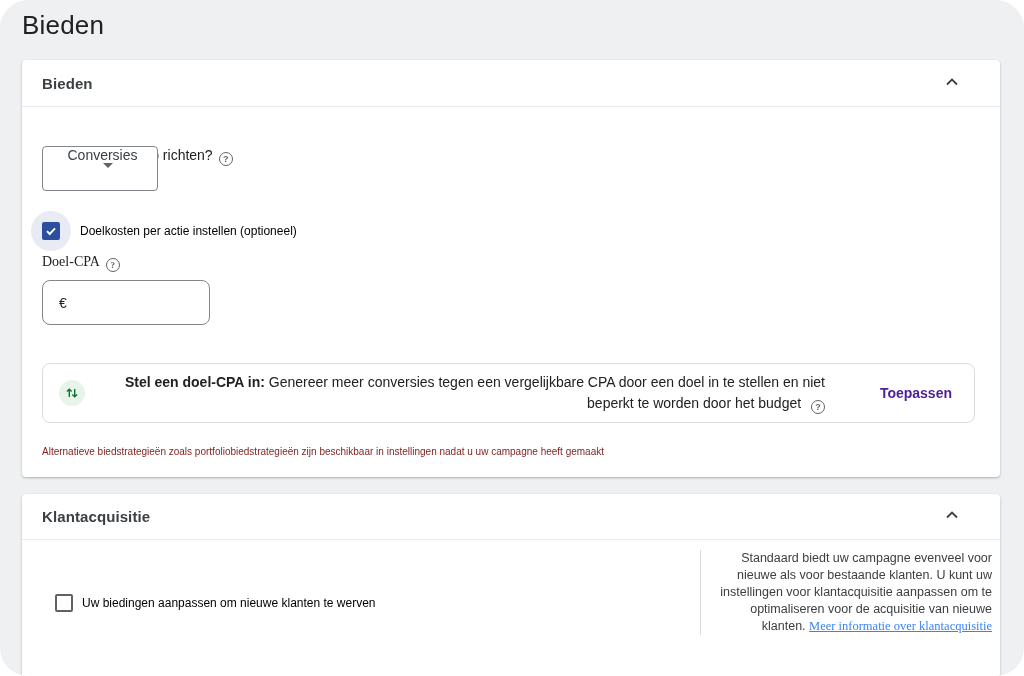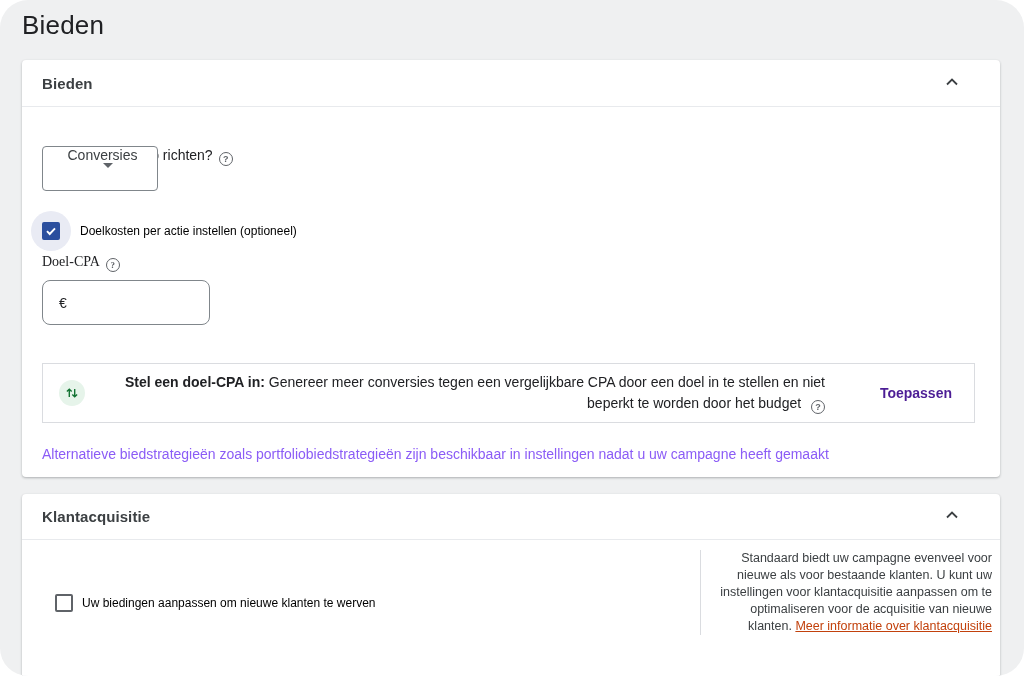--- a/index.html
+++ b/index.html
@@ -77,43 +77,43 @@
 
   .cpa-input {
     position:absolute; left:20px; top:220px; width:168px; height:45px;
     border:1px solid #80868b; border-radius:8px; background:#fff;
     display:flex; align-items:center; padding:0 16px; font-size:14px; color:#202124;
     cursor:text;
   }
 
   .rec-box {
     position:absolute; left:20px; top:303px; width:933px; height:60px;
-    border:1px solid #dadce0; border-radius:0; background:#fff;
+    border:1px solid #dadce0; border-radius:8px; background:#fff;
     display:flex; align-items:center; padding:0 22px 0 16px;
   }
   .rec-icon {
     width:26px; height:26px; border-radius:50%; flex:0 0 auto;
     display:flex; align-items:center; justify-content:center; margin-right:16px;
   }
   .rec-text { font-size:14px; line-height:21px; color:#202124; width:724px; }
   .rec-bold { font-weight:700; }
   .rec-apply {
     margin-left:auto; font-size:14px; font-weight:700; color:#4c1d95;
     text-decoration:none; white-space:nowrap;
   }
 
-  .footnote { position:absolute; left:20px; top:386px; font-size:14px; color:#8b5cf6; }
+  .footnote { position:absolute; left:20px; top:386px; font-size:10px; color:#7f1d1d; }
 
   .row-acq { left:33px; top:64px;margin-top:36px; }
   .acq-info {
     position:absolute; left:678px; top:56px; width:292px;
     border-left:1px solid #dadce0; padding-left:13px;
     font-size:12.5px; line-height:17px; color:#3c4043;
   }
-  .acq-link { color:#c2410c; text-decoration:underline; }
+  .acq-link { color:#3b82f6; text-decoration:underline;font-family:Liberation Serif, serif; }
 </style>
 </head>
 <body>
 
 <div class="frame">
 
   <h1 class="page-title">Bieden</h1>
 
   <section class="card card-bidding">
     <div class="card-header">

